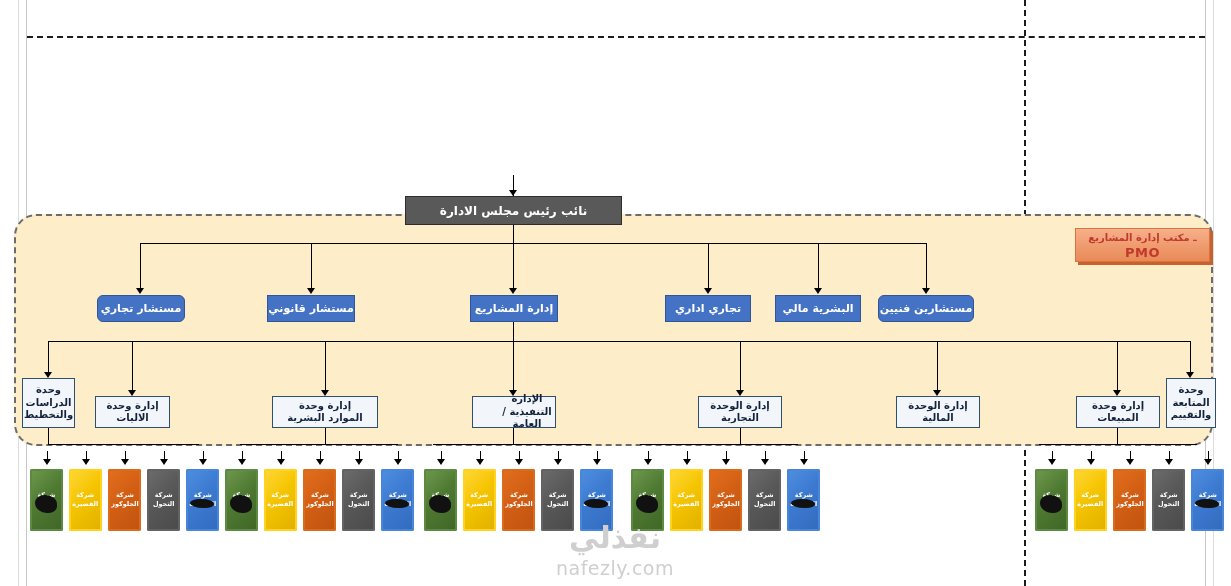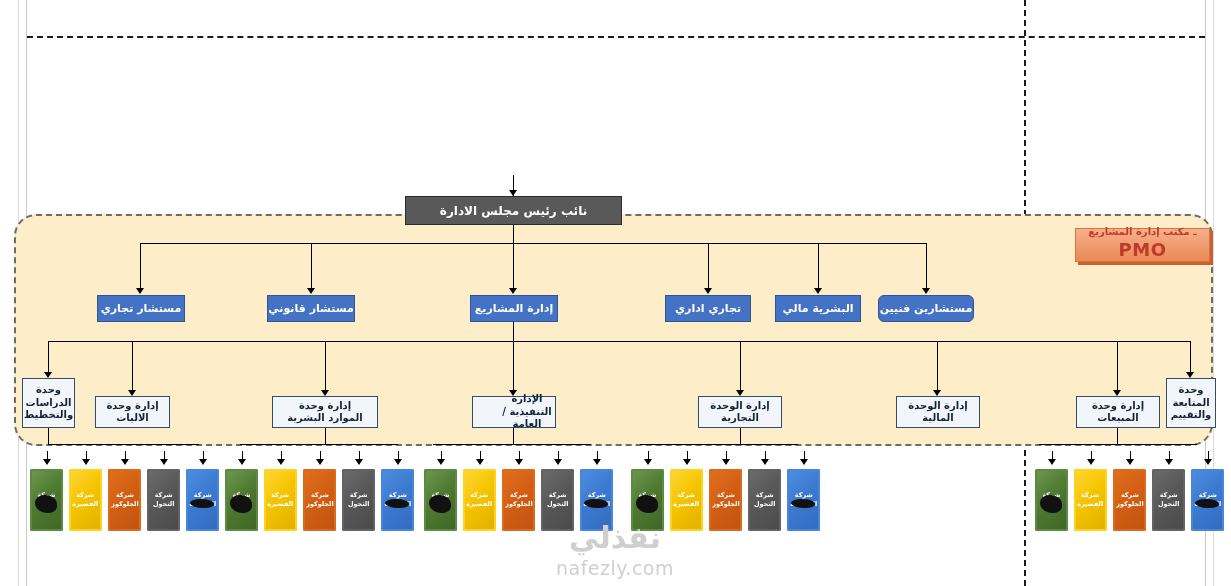--- a/index.html
+++ b/index.html
@@ -26,21 +26,21 @@
   .pmo-badge{
     position:absolute;left:1075px;top:228px;width:133px;height:32px;
     background:linear-gradient(180deg,#f6b08a 0%,#ef9a6d 55%,#e98a58 100%);
     border:1px solid #d9743f;
     box-shadow:3px 3px 0 0 #c5622f;
     color:#c0392b;font-weight:bold;font-size:10px;line-height:1.25;
     display:flex;flex-direction:column;align-items:center;justify-content:flex-end;
     direction:rtl;text-align:center;
   }
   .pmo-badge .pmo-ar{font-size:10px;}
-  .pmo-badge .pmo-en{font-size:18px;letter-spacing:.5px;}
+  .pmo-badge .pmo-en{font-size:13px;letter-spacing:.5px;}
 
   
   .node{position:absolute;display:flex;align-items:center;justify-content:center;
         text-align:center;direction:rtl;box-sizing:border-box;}
 
   .node-dark{
     background:#595959;border:1px solid #2d2d2d;color:#ffffff;
     font-weight:bold;font-size:12px;
   }
   .node-blue{
@@ -155,21 +155,21 @@
   <div class="ln ln-v" style="left:740px;top:427px;height:18px;"></div>
   <div class="ln ln-h" style="left:640px;top:444px;width:158px;"></div>
   <div class="ln ln-v" style="left:1117px;top:427px;height:18px;"></div>
   <div class="ln ln-h" style="left:1039px;top:444px;width:158px;"></div>
 
 
   <div class="node node-dark" style="left:405px;top:196px;width:217px;height:29px;">
     <span>نائب رئيس مجلس الادارة</span>
   </div>
 
-  <div class="node node-blue" style="left:97px;top:295px;width:88px;height:27px;">
+  <div class="node node-blue" style="left:97px;top:295px;width:88px;height:27px;border-radius:6px;">
     <span>مستشار تجاري</span>
   </div>
   <div class="node node-blue" style="left:267px;top:295px;width:88px;height:27px;text-align:right;">
     <span>مستشار قانوني</span>
   </div>
   <div class="node node-blue" style="left:470px;top:295px;width:88px;height:27px;">
     <span>إدارة المشاريع</span>
   </div>
   <div class="node node-blue" style="left:665px;top:295px;width:86px;height:27px;">
     <span>تجاري اداري</span>

